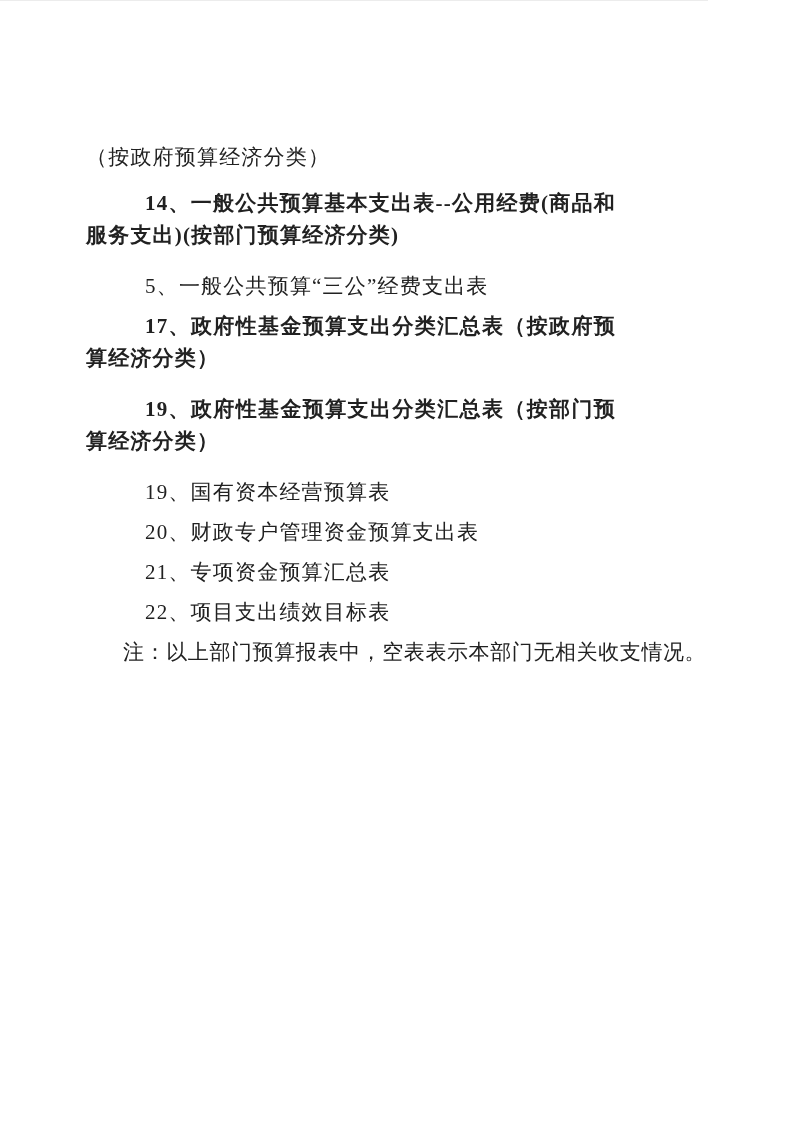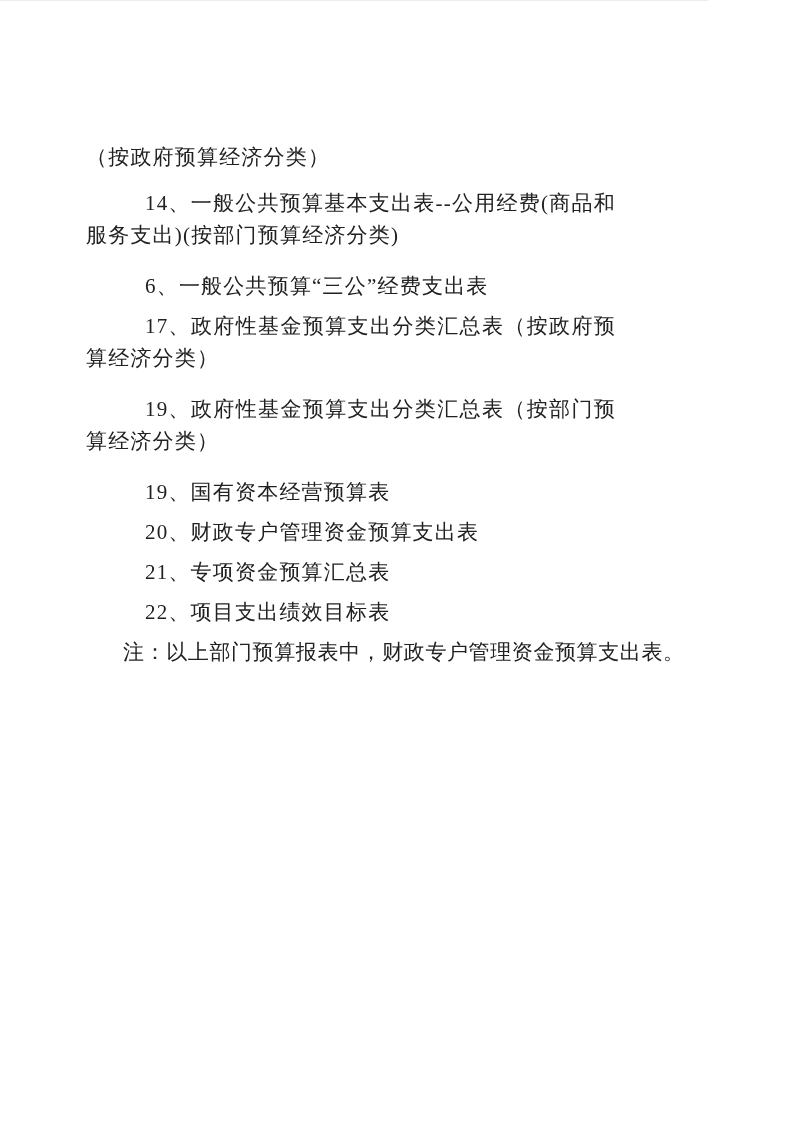--- a/index.html
+++ b/index.html
@@ -30,49 +30,49 @@
     text-align: justify;
     font-weight: 400;
     -webkit-font-smoothing: antialiased;
   }
   
   .para.indent { text-indent: 59px; }
   
   .para.cont { text-indent: 0; }
   
   .para.gap-md { margin-bottom: 14px; }
-  .para.gap-lg { margin-bottom: 19px; }
+  .para.gap-lg { margin-bottom: 19px; font-weight: bold; }
   
   .para.note {
     text-indent: 37px;
     letter-spacing: 0.6px;
     white-space: nowrap;
     margin-bottom: 0;
   }
 </style>
 </head>
 <body>
 
 <div class="page">
 
   <div class="para cont gap-md">（按政府预算经济分类）</div>
 
   <div class="para indent gap-lg">14、一般公共预算基本支出表--公用经费(商品和服务支出)(按部门预算经济分类)</div>
 
-  <div class="para indent">6、一般公共预算“三公”经费支出表</div>
+  <div class="para indent">5、一般公共预算“三公”经费支出表</div>
 
 
   <div class="para indent gap-lg">17、政府性基金预算支出分类汇总表（按政府预算经济分类）</div>
 
   <div class="para indent gap-lg">19、政府性基金预算支出分类汇总表（按部门预算经济分类）</div>
 
   <div class="para indent">19、国有资本经营预算表</div>
 
   <div class="para indent">20、财政专户管理资金预算支出表</div>
 
   <div class="para indent">21、专项资金预算汇总表</div>
 
   <div class="para indent">22、项目支出绩效目标表</div>
 
 
-  <div class="para note">注：以上部门预算报表中，财政专户管理资金预算支出表。</div>
+  <div class="para note">注：以上部门预算报表中，空表表示本部门无相关收支情况。</div>
 
 </div>
 
 </body></html>

